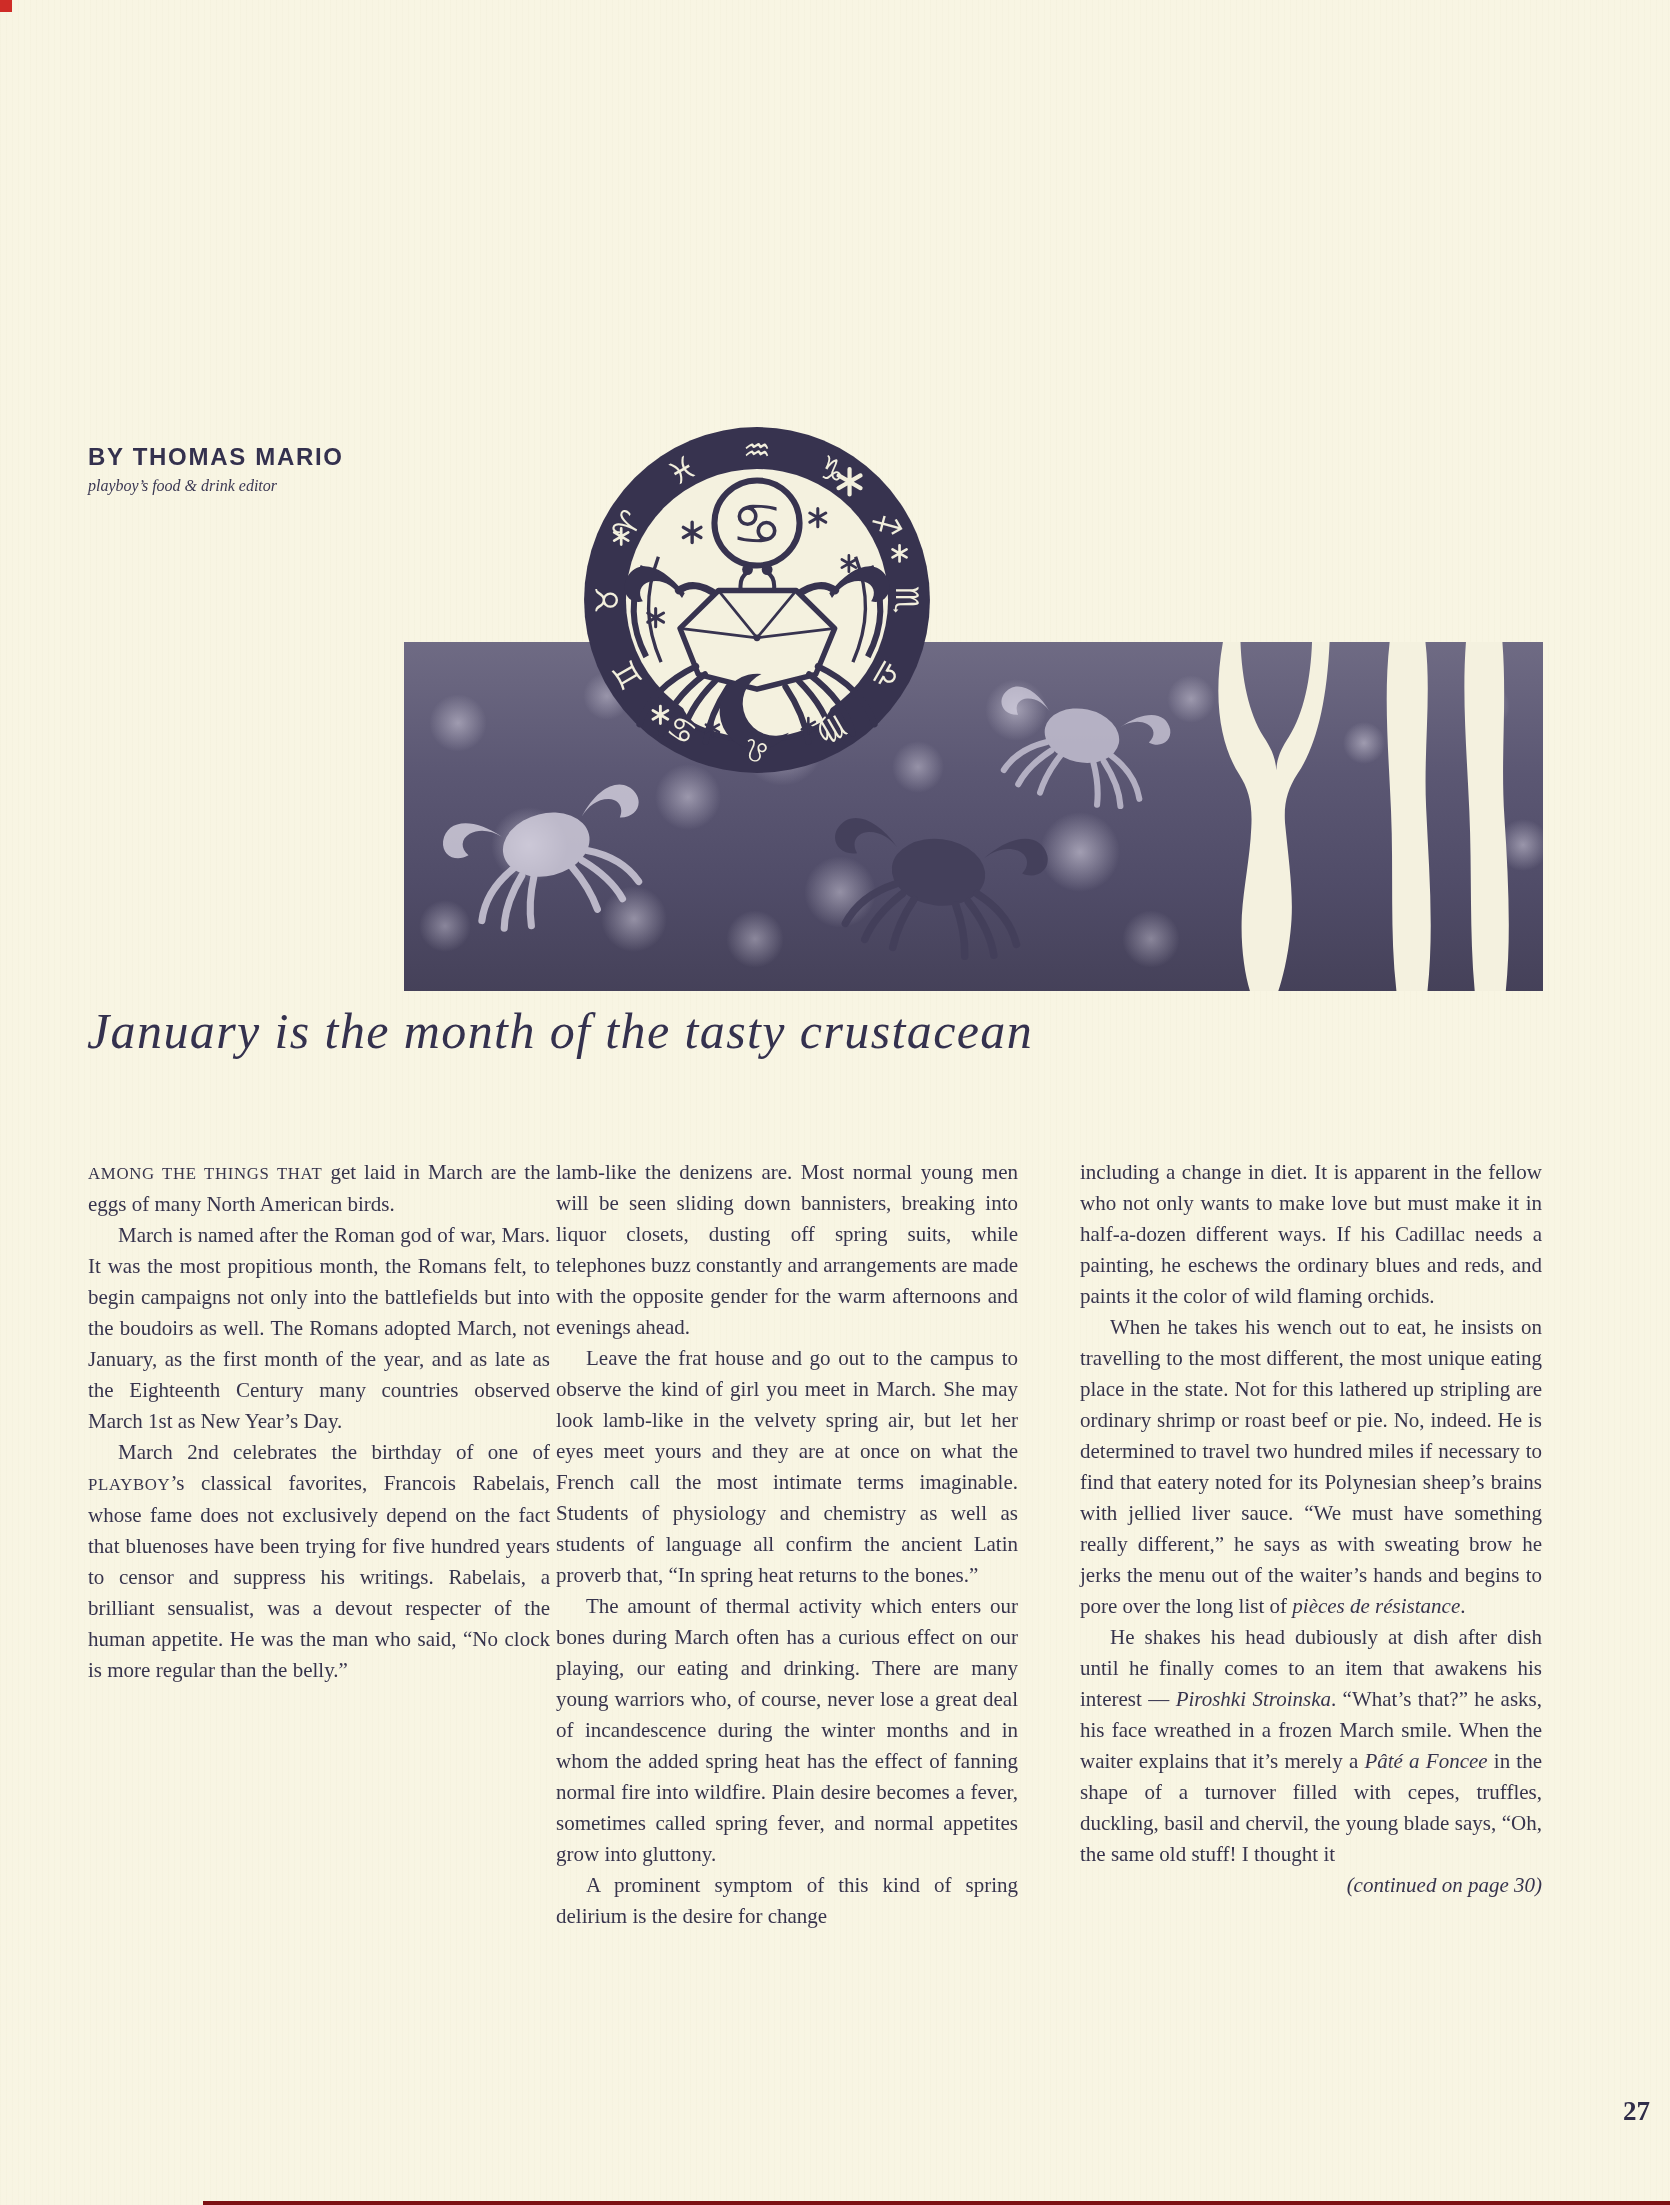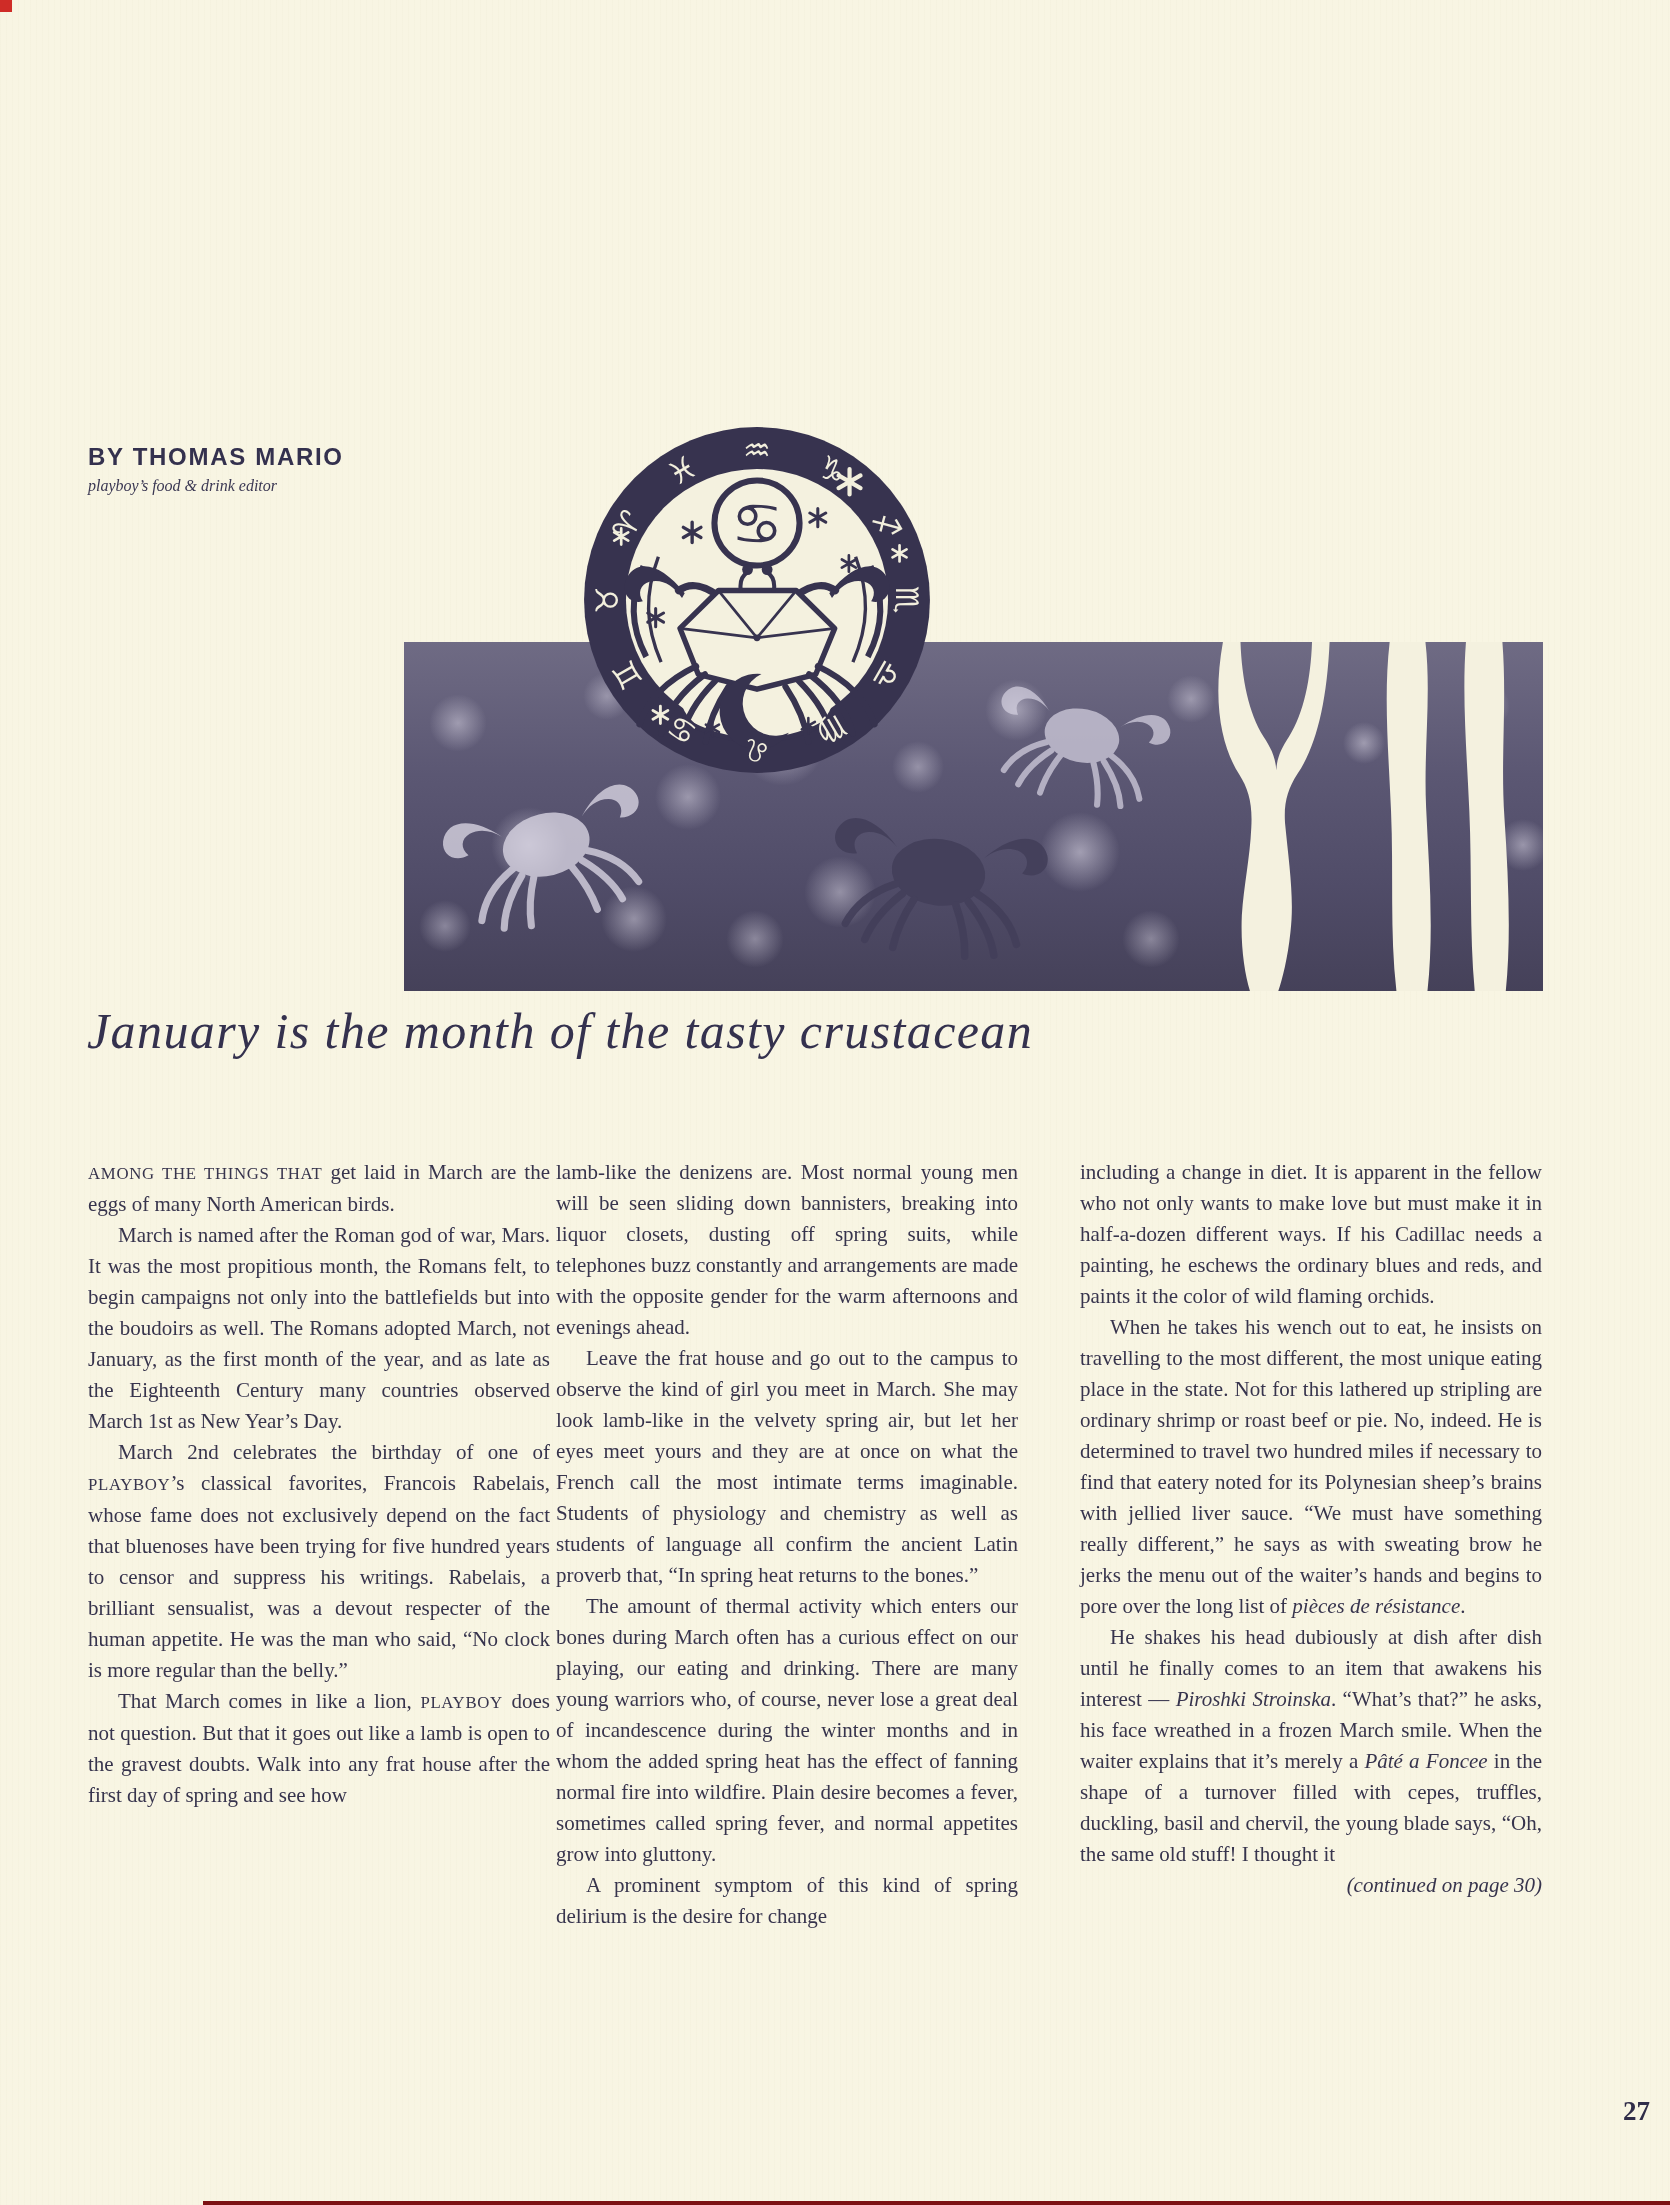--- a/index.html
+++ b/index.html
@@ -219,21 +219,20 @@
     </g>
   </svg>
 
   <div class="subtitle">January is the month of the tasty crustacean</div>
 
   <div class="columns">
     <div class="col c0">
         <p class="para"><span class="seg-smallcaps">AMONG THE THINGS THAT</span><span class="seg-normal"> get laid in March are the eggs of many North American birds.</span></p>
         <p class="para indent"><span class="seg-normal">March is named after the Roman god of war, Mars. It was the most propitious month, the Romans felt, to begin campaigns not only into the battlefields but into the boudoirs as well. The Romans adopted March, not January, as the first month of the year, and as late as the Eighteenth Century many countries observed March 1st as New Year’s Day.</span></p>
         <p class="para indent"><span class="seg-normal">March 2nd celebrates the birthday of one of </span><span class="seg-smallcaps">PLAYBOY</span><span class="seg-normal">’s classical favorites, Francois Rabelais, whose fame does not exclusively depend on the fact that bluenoses have been trying for five hundred years to censor and suppress his writings. Rabelais, a brilliant sensualist, was a devout respecter of the human appetite. He was the man who said, “No clock is more regular than the belly.”</span></p>
-        <p class="para indent"><span class="seg-normal">That March comes in like a lion, </span><span class="seg-smallcaps">PLAYBOY</span><span class="seg-normal"> does not question. But that it goes out like a lamb is open to the gravest doubts. Walk into any frat house after the first day of spring and see how</span></p>
       </div>
     <div class="col c1">
         <p class="para"><span class="seg-normal">lamb-like the denizens are. Most normal young men will be seen sliding down bannisters, breaking into liquor closets, dusting off spring suits, while telephones buzz constantly and arrangements are made with the opposite gender for the warm afternoons and evenings ahead.</span></p>
         <p class="para indent"><span class="seg-normal">Leave the frat house and go out to the campus to observe the kind of girl you meet in March. She may look lamb-like in the velvety spring air, but let her eyes meet yours and they are at once on what the French call the most intimate terms imaginable. Students of physiology and chemistry as well as students of language all confirm the ancient Latin proverb that, “In spring heat returns to the bones.”</span></p>
         <p class="para indent"><span class="seg-normal">The amount of thermal activity which enters our bones during March often has a curious effect on our playing, our eating and drinking. There are many young warriors who, of course, never lose a great deal of incandescence during the winter months and in whom the added spring heat has the effect of fanning normal fire into wildfire. Plain desire becomes a fever, sometimes called spring fever, and normal appetites grow into gluttony.</span></p>
         <p class="para indent"><span class="seg-normal">A prominent symptom of this kind of spring delirium is the desire for change</span></p>
       </div>
     <div class="col c2">
         <p class="para"><span class="seg-normal">including a change in diet. It is apparent in the fellow who not only wants to make love but must make it in half-a-dozen different ways. If his Cadillac needs a painting, he eschews the ordinary blues and reds, and paints it the color of wild flaming orchids.</span></p>
         <p class="para indent"><span class="seg-normal">When he takes his wench out to eat, he insists on travelling to the most different, the most unique eating place in the state. Not for this lathered up stripling are ordinary shrimp or roast beef or pie. No, indeed. He is determined to travel two hundred miles if necessary to find that eatery noted for its Polynesian sheep’s brains with jellied liver sauce. “We must have something really different,” he says as with sweating brow he jerks the menu out of the waiter’s hands and begins to pore over the long list of </span><span class="seg-italic">pièces de résistance</span><span class="seg-normal">.</span></p>

